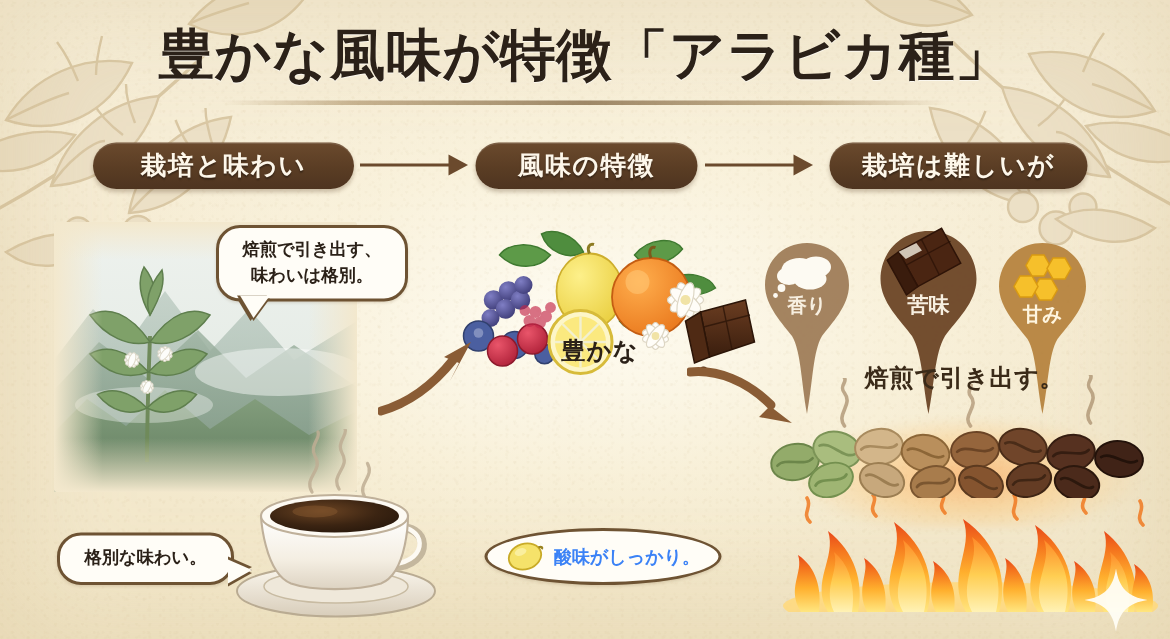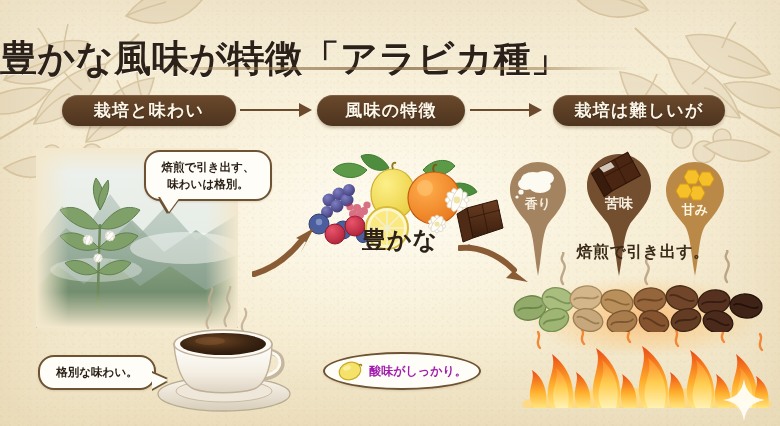--- a/index.html
+++ b/index.html
@@ -29,26 +29,25 @@
   #vig{
     position:absolute;inset:0;pointer-events:none;
     box-shadow:inset 0 0 70px 14px rgba(206,180,128,.28);
   }
   .deco{position:absolute;pointer-events:none;}
   .deco-tl{left:-26px;top:-28px;}
   .deco-tr{right:-20px;top:-34px;transform:scaleX(-1);}
 
   
   #title{
-    position:absolute;left:0;right:0;top:17px;
-    font-family:Liberation Mono, monospace;
+    position:absolute;left:0;right:0;top:17px;text-align:center;
+    font-family:Liberation Sans, sans-serif;
     font-size:37px;font-weight:700;color:#2b2118;letter-spacing:.5px;
     line-height:1.1;z-index:6;
     text-shadow:0 1px 0 rgba(255,255,255,.6);
-    margin-top:24px;
   }
   #title-rule{
     position:absolute;left:50%;transform:translateX(-50%);top:67px;width:484px;height:3px;z-index:6;
     background:linear-gradient(90deg,rgba(190,165,120,0) 0%, rgba(160,130,85,.55) 18%, rgba(120,92,55,.7) 50%, rgba(160,130,85,.55) 82%, rgba(190,165,120,0) 100%);
     border-radius:3px;
   }
 
   
   .badge{
     position:absolute;height:31px;border-radius:16px;z-index:7;
@@ -99,30 +98,30 @@
     content:"";position:absolute;right:-14px;top:16px;width:0;height:0;
     border-top:7px solid transparent;border-bottom:9px solid transparent;border-left:16px solid #fffdf7;
     filter:drop-shadow(0 2px 0 #6e5333) drop-shadow(0 -2px 0 #6e5333);
   }
   #cup{position:absolute;left:146px;top:286px;width:160px;height:128px;z-index:5;}
 
   
   #fruit{position:absolute;left:297px;top:152px;width:208px;height:100px;z-index:4;}
   #mid-text{
     position:absolute;left:300px;top:224px;width:200px;text-align:center;z-index:6;
-    font-size:24px;font-weight:700;color:#2b2118;line-height:1.32;letter-spacing:1px;
+    font-size:16px;font-weight:700;color:#2b2118;line-height:1.32;letter-spacing:1px;
     font-family:"Liberation Sans", sans-serif;
   }
   #bubble3{
     position:absolute;left:323px;top:352px;width:154px;height:34px;z-index:8;
     background:#fffdf7;border:2px solid #6e5333;border-radius:50%/50%;
     display:flex;align-items:center;justify-content:center;gap:6px;
     box-shadow:0 1px 2px rgba(110,83,51,.18);
   }
-  #bubble3 .txt{font-size:12px;font-weight:700;color:#a21caf;}
+  #bubble3 .txt{font-size:12px;font-weight:700;color:#3b82f6;}
 
   .carrow{position:absolute;z-index:6;}
   #carrow-l{left:252px;top:226px;}
   #carrow-r{left:458px;top:238px;}
 
   
   .balloon{position:absolute;z-index:5;}
   #bal1{left:508px;top:158px;}
   #bal2{left:585px;top:148px;}
   #bal3{left:664px;top:158px;}

